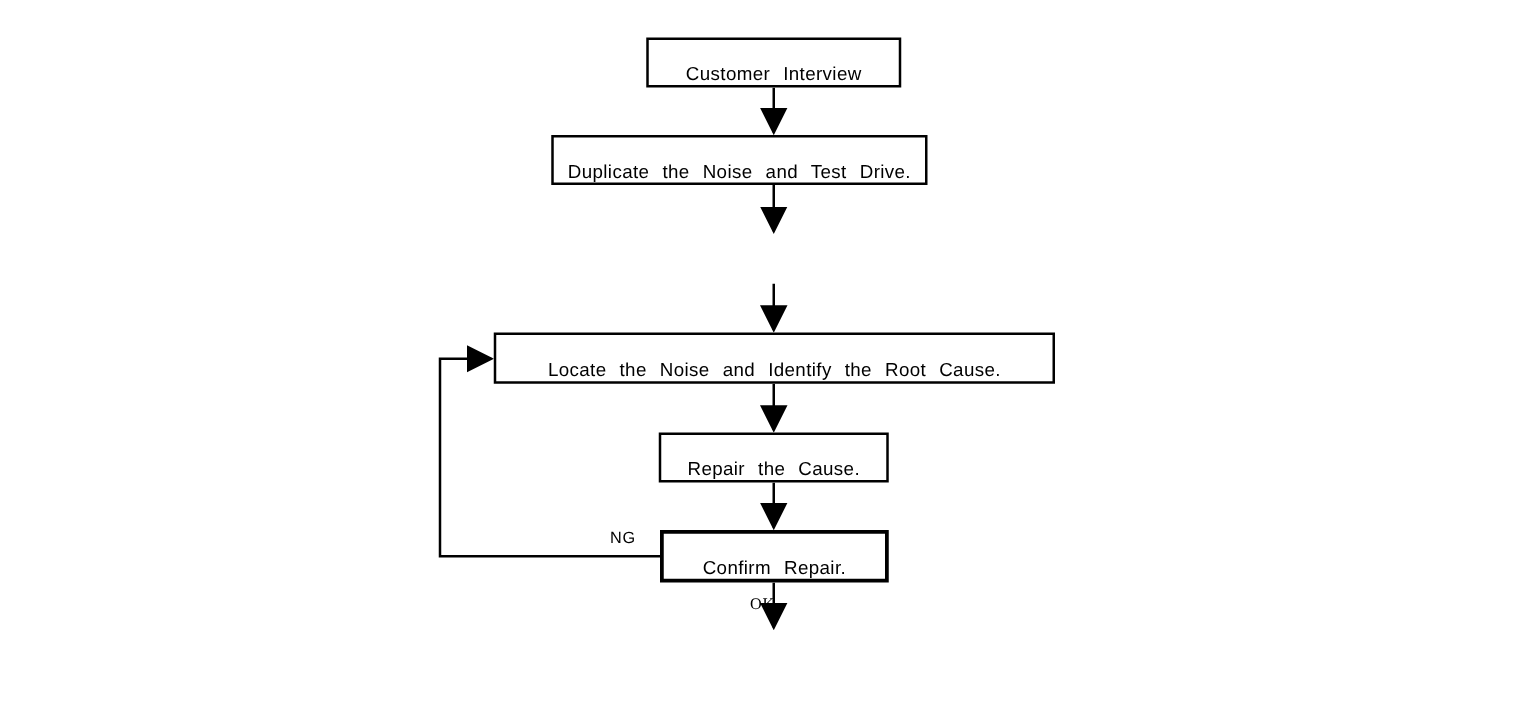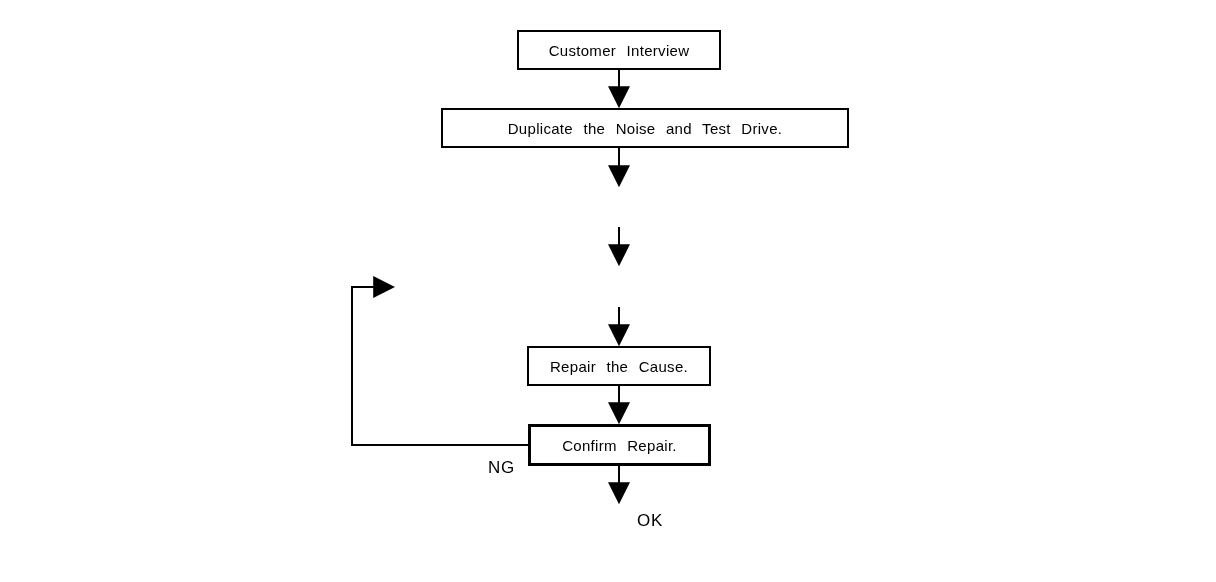--- a/index.html
+++ b/index.html
@@ -14,47 +14,46 @@
     overflow: hidden;
   }
   .connectors {
     position: absolute;
     left: 0; top: 0;
     width: 1216px; height: 582px;
   }
   .node {
     position: absolute;
     display: flex;
-    align-items: center;
+    align-items: flex-end;
     justify-content: center;
     background: #ffffff;
     border: 2px solid #000000;
     font-size: 15px;
     letter-spacing: 0.02em;
     word-spacing: 6px;
     white-space: nowrap;
     text-align: center;
   }
   .node.bold-border { border-width: 3px; }
   .edge-label {
     position: absolute;
-    font-size: 17px;
+    font-size: 13px;
     letter-spacing: 0.04em;
-    margin-top: 36px;
   }
   
   .n0 { left: 517px; top: 30px;  width: 204px; height: 40px; }
-  .n1 { left: 441px; top: 108px; width: 408px; height: 40px; }
+  .n1 { left: 441px; top: 108px; width: 301px; height: 40px; }
   .n2 { left: 457px; top: 187px; width: 326px; height: 40px; }
   .n3 { left: 395px; top: 266px; width: 449px; height: 41px; }
   .n4 { left: 527px; top: 346px; width: 184px; height: 40px; }
   .n5 { left: 528px; top: 424px; width: 183px; height: 42px; }
   .n6 { left: 528px; top: 504px; width: 183px; height: 40px; }
   .lbl-ng { left: 488px; top: 422px; }
-  .lbl-ok { left: 637px; top: 475px; }
+  .lbl-ok { left: 600px; top: 475px; font-family: Liberation Serif, serif; }
 </style>
 </head>
 <body>
 
 <div class="canvas">
 
   <svg class="connectors" viewBox="0 0 1216 582" xmlns="http://www.w3.org/2000/svg" aria-hidden="true">
     <defs>
       <marker id="arrow" viewBox="0 0 10 10" refX="9" refY="5" markerWidth="11" markerHeight="11" orient="auto-start-reverse">
         <path d="M0,0 L10,5 L0,10 z" fill="#000000"></path>
@@ -73,20 +72,23 @@
 
   <div class="node n0">
     <span>Customer Interview</span>
   </div>
 
   <div class="node n1">
     <span>Duplicate the Noise and Test Drive.</span>
   </div>
 
 
+  <div class="node n3">
+    <span>Locate the Noise and Identify the Root Cause.</span>
+  </div>
 
   <div class="node n5 bold-border">
     <span>Confirm Repair.</span>
   </div>
 
   <div class="node n4">
     <span>Repair the Cause.</span>
   </div>
 
 

